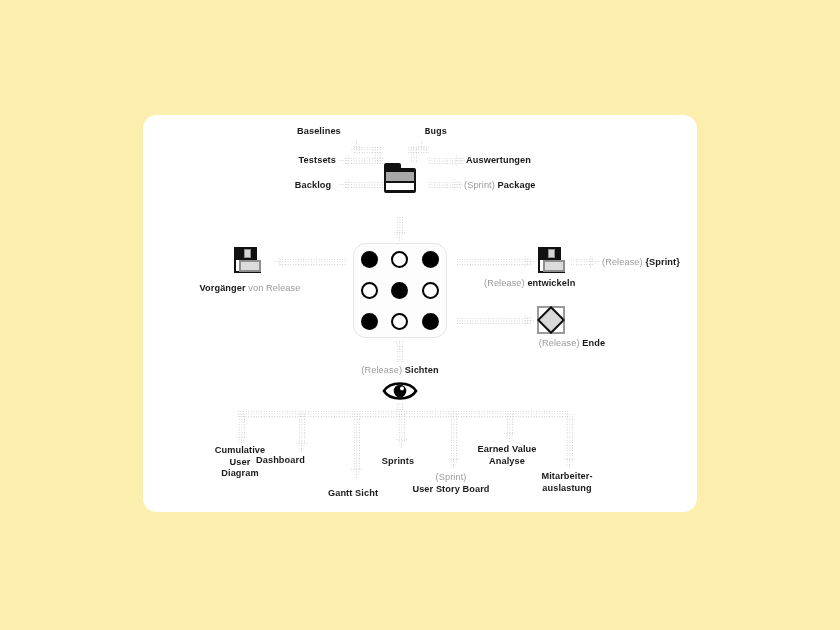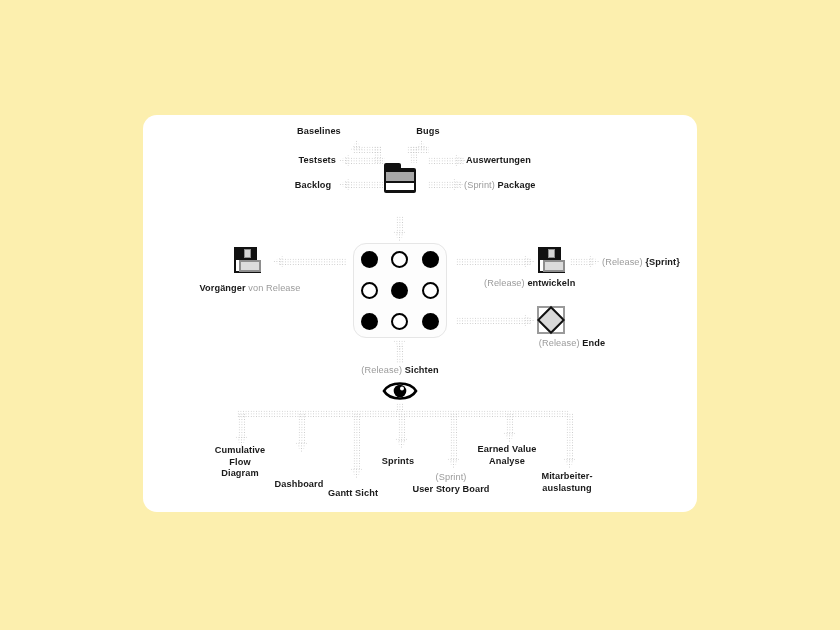--- a/index.html
+++ b/index.html
@@ -98,21 +98,21 @@
   </div>
 
   <div class="vline" style="left:374px;top:146px;height:17px;"></div>
   <div class="hline" style="left:353px;top:146px;width:28px;"></div>
   <div class="ahead up" style="left:350px;top:140px;"></div>
   <div class="lbl" style="left:297px;top:126px;width:110px;text-align:left;">Baselines</div>
 
   <div class="vline" style="left:410px;top:146px;height:17px;"></div>
   <div class="hline" style="left:407px;top:146px;width:22px;"></div>
   <div class="ahead up" style="left:415px;top:140px;"></div>
-  <div class="lbl" style="left:390px;top:126px;width:76px;">Bugs</div>
+  <div class="lbl" style="left:398px;top:126px;width:76px;font-family:Liberation Mono, monospace;">Bugs</div>
 
   <div class="hline" style="left:345px;top:157px;width:40px;"></div>
   <div class="ahead left" style="left:339px;top:154px;"></div>
   <div class="lbl" style="left:288px;top:155px;width:48px;text-align:right;">Testsets</div>
 
   <div class="hline" style="left:428px;top:157px;width:36px;"></div>
   <div class="ahead right" style="left:455px;top:154px;"></div>
   <div class="lbl" style="left:466px;top:155px;width:100px;text-align:left;">Auswertungen</div>
 
   <div class="hline" style="left:345px;top:181px;width:38px;"></div>
@@ -203,27 +203,27 @@
     </svg>
   </div>
 
   <div class="vline" style="left:396px;top:403px;height:9px;"></div>
   <div class="hline" style="left:237px;top:410px;width:332px;"></div>
 
   <div class="vline" style="left:238px;top:413px;height:26px;"></div>
   <div class="ahead down" style="left:235px;top:436px;"></div>
   <div class="lbl wrap" style="left:198px;top:445px;width:84px;text-align:center;">
     <span>Cumulative</span><br>
-    <span>Flow</span><br>
+    <span>User</span><br>
     <span>Diagram</span>
   </div>
 
   <div class="vline" style="left:298px;top:413px;height:32px;"></div>
   <div class="ahead down" style="left:295px;top:442px;"></div>
-  <div class="lbl" style="left:256px;top:455px;width:86px;text-align:center;margin-top:24px;">Dashboard</div>
+  <div class="lbl" style="left:256px;top:455px;width:86px;text-align:left;">Dashboard</div>
 
   <div class="vline" style="left:353px;top:413px;height:58px;"></div>
   <div class="ahead down" style="left:350px;top:468px;"></div>
   <div class="lbl" style="left:310px;top:488px;width:86px;text-align:center;">Gantt Sicht</div>
 
   <div class="vline" style="left:398px;top:413px;height:28px;"></div>
   <div class="ahead down" style="left:395px;top:438px;"></div>
   <div class="lbl" style="left:362px;top:456px;width:72px;text-align:center;">Sprints</div>
 
   <div class="vline" style="left:450px;top:413px;height:48px;"></div>

